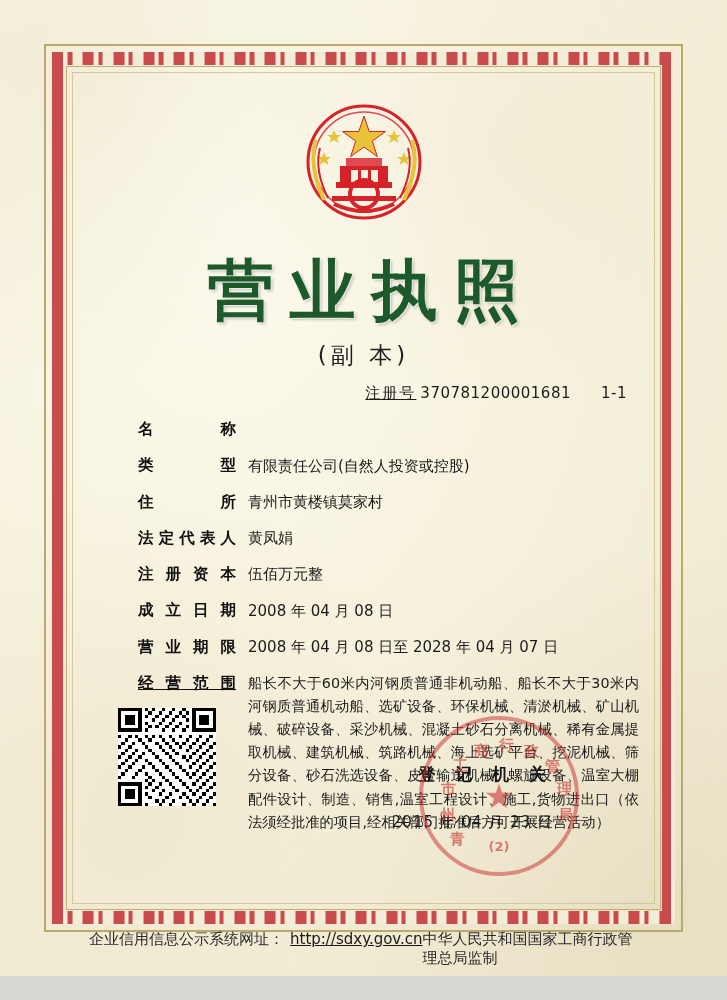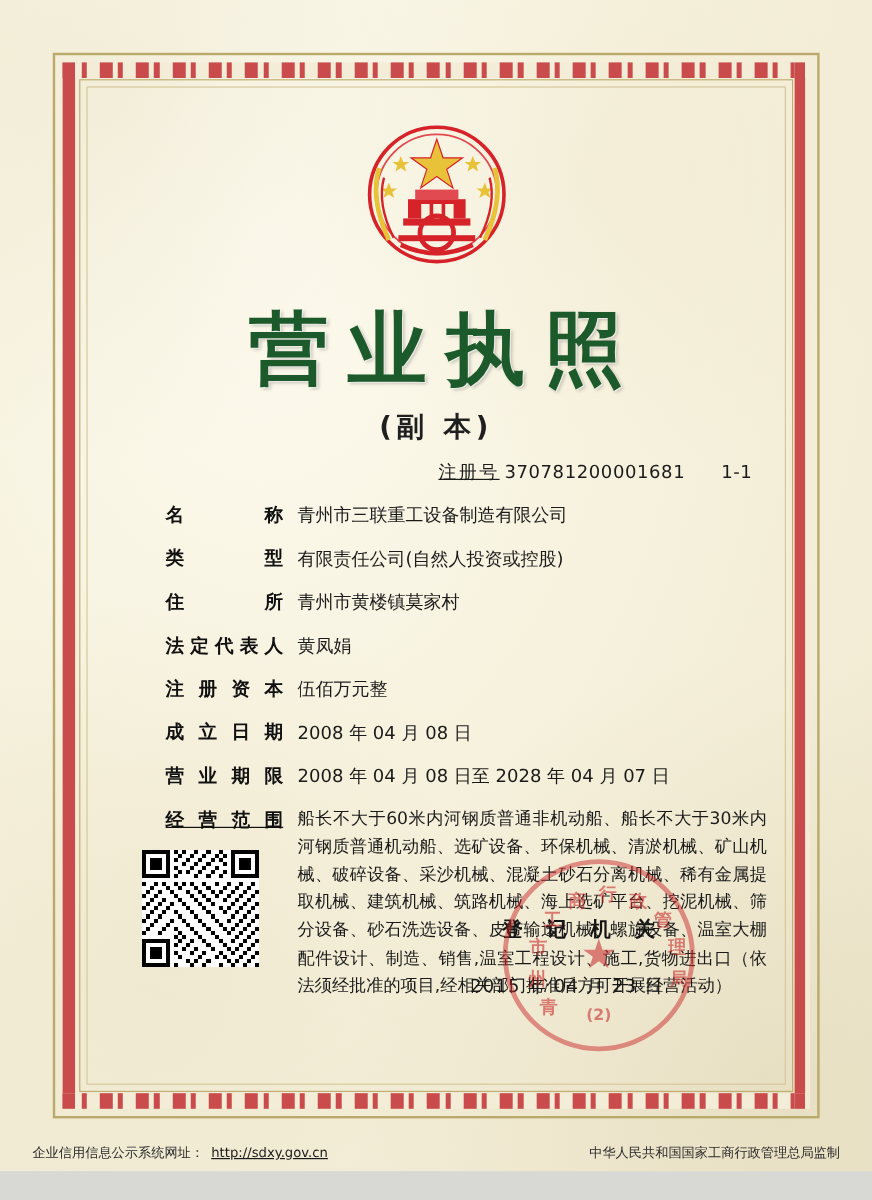--- a/index.html
+++ b/index.html
@@ -92,21 +92,21 @@
     text-indent: 16px;
     color: #1d5a2b;
     text-shadow: 1px 1px 0 rgba(255,255,255,.6), 2px 2px 3px rgba(0,0,0,.22);
   }
   #subtitle {
     position: absolute;
     top: 262px;
     width: 100%;
     text-align: center;
     font-size: 23px;
-    font-weight: bold;
+    font-weight: normal;
     letter-spacing: 4px;
     color: #1f1f1f;
   }
   #reg-line {
     position: absolute;
     top: 306px;
     right: 22px;
     font-size: 15px;
     color: #1b1b1b;
     letter-spacing: .5px;
@@ -224,23 +224,23 @@
     color: rgba(198,34,38,.7);
   }
 
   
   #footer {
     position: absolute;
     left: 0; right: 0;
     bottom: 8px;
     display: flex;
     justify-content: space-between;
-    padding: 0 27px;
+    padding: 0 89px;
     box-sizing: border-box;
-    font-size: 11px;
+    font-size: 15px;
     color: #2a2a2a;
   }
   #footer .left-part { white-space: nowrap; }
   #footer .url { margin-left: 6px; text-decoration: underline; color: #1a1a1a; }
 </style>
 </head>
 <body>
 
 <div id="cert">
   <div id="paper-texture"></div>
@@ -285,21 +285,20 @@
     <div id="title">营业执照</div>
     <div id="subtitle">(副 本)</div>
 
     <div id="reg-line">
       <span class="reg-label">注册号</span><span class="reg-no">370781200001681</span><span class="reg-suffix">1-1</span>
     </div>
 
     <div id="fields">
       <div class="row">
         <div class="label">名称</div>
-        <div class="value">青州市三联重工设备制造有限公司</div>
       </div>
       <div class="row">
         <div class="label">类型</div>
         <div class="value">有限责任公司(自然人投资或控股)</div>
       </div>
       <div class="row">
         <div class="label">住所</div>
         <div class="value">青州市黄楼镇莫家村</div>
       </div>
       <div class="row">

